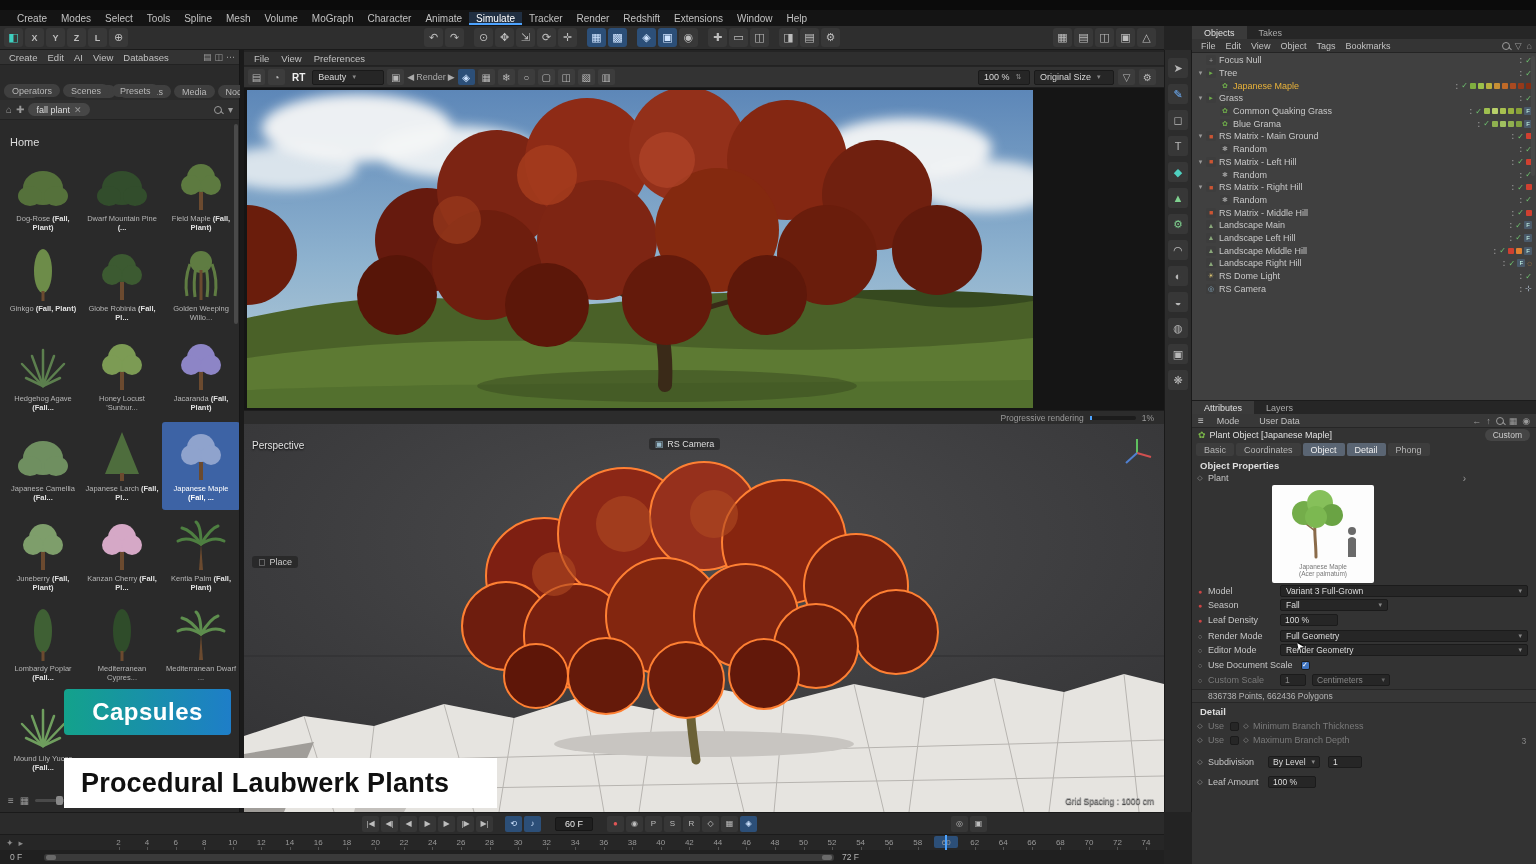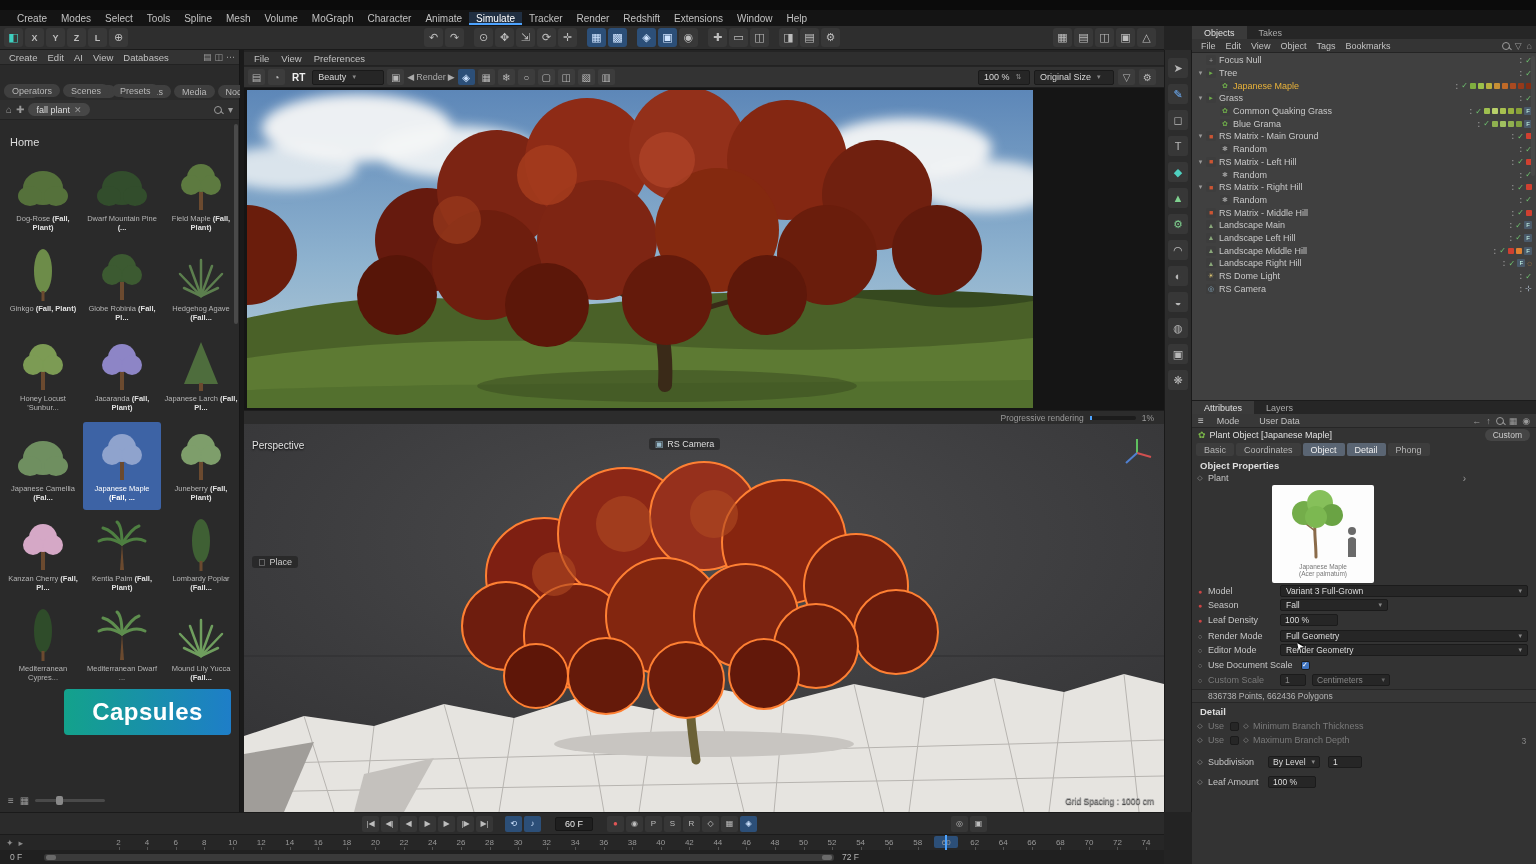--- a/index.html
+++ b/index.html
@@ -300,20 +300,28 @@
             <div><svg width="70" height="58" viewBox="0 0 70 58">
                 <circle cx="35" cy="24" r="14" fill="#3c5a31"></circle>
                 <circle cx="25" cy="31" r="10" fill="#3c5a31"></circle>
                 <circle cx="45" cy="31" r="10" fill="#3c5a31"></circle>
                 <rect x="33" y="38" width="4" height="18" fill="#6b4a2f"></rect>
               </svg></div>
             <div class="pcap">Globe Robinia <b>(Fall, Pl...</b></div>
           </div>
           <div class="pcell">
             <div><svg width="70" height="58" viewBox="0 0 70 58">
+                <circle cx="35" cy="18" r="11" fill="#5f7c42"></circle>
+                <path d="M24 20 Q18 36 21 52 M30 23 Q27 38 29 53 M40 23 Q43 38 41 53 M46 20 Q52 36 49 52" stroke="#5f7c42" stroke-width="3" fill="none"></path>
+                <rect x="33.5" y="26" width="3" height="30" fill="#6b4a2f"></rect>
+              </svg></div>
+            <div class="pcap">Golden Weeping Willo...</div>
+          </div>
+          <div class="pcell">
+            <div><svg width="70" height="58" viewBox="0 0 70 58">
                 <g stroke="#5c7f4e" stroke-width="2.5" fill="none" stroke-linecap="round">
                   <path d="M35 52 L14 30"></path>
                   <path d="M35 52 L24 22"></path>
                   <path d="M35 52 L35 16"></path>
                   <path d="M35 52 L46 22"></path>
                   <path d="M35 52 L56 30"></path>
                   <path d="M35 52 L18 44"></path>
                   <path d="M35 52 L52 44"></path>
                 </g>
               </svg></div>
@@ -332,32 +340,32 @@
             <div><svg width="70" height="58" viewBox="0 0 70 58">
                 <circle cx="35" cy="24" r="14" fill="#8d85c6"></circle>
                 <circle cx="25" cy="31" r="10" fill="#8d85c6"></circle>
                 <circle cx="45" cy="31" r="10" fill="#8d85c6"></circle>
                 <rect x="33" y="38" width="4" height="18" fill="#6b4a2f"></rect>
               </svg></div>
             <div class="pcap">Jacaranda <b>(Fall, Plant)</b></div>
           </div>
           <div class="pcell">
             <div><svg width="70" height="58" viewBox="0 0 70 58">
-                <polygon points="35,8 52,50 18,50" fill="#4e6d3d"></polygon>
-                <rect x="33" y="49" width="4" height="8" fill="#6b4a2f"></rect>
-              </svg></div>
-            <div class="pcap">Japanese Larch <b>(Fall, Pl...</b></div>
-          </div>
-          <div class="pcell">
-            <div><svg width="70" height="58" viewBox="0 0 70 58">
                 <ellipse cx="35" cy="34" rx="20" ry="17" fill="#6f8f60"></ellipse>
                 <ellipse cx="22" cy="42" rx="12" ry="10" fill="#6f8f60"></ellipse>
                 <ellipse cx="48" cy="42" rx="12" ry="10" fill="#6f8f60"></ellipse>
               </svg></div>
             <div class="pcap">Japanese Camellia <b>(Fal...</b></div>
+          </div>
+          <div class="pcell">
+            <div><svg width="70" height="58" viewBox="0 0 70 58">
+                <polygon points="35,8 52,50 18,50" fill="#4e6d3d"></polygon>
+                <rect x="33" y="49" width="4" height="8" fill="#6b4a2f"></rect>
+              </svg></div>
+            <div class="pcap">Japanese Larch <b>(Fall, Pl...</b></div>
           </div>
           <div class="pcell sel">
             <div><svg width="70" height="58" viewBox="0 0 70 58">
                 <circle cx="35" cy="24" r="14" fill="#8fa3cd"></circle>
                 <circle cx="25" cy="31" r="10" fill="#8fa3cd"></circle>
                 <circle cx="45" cy="31" r="10" fill="#8fa3cd"></circle>
                 <rect x="33" y="38" width="4" height="18" fill="#6b4a2f"></rect>
               </svg></div>
             <div class="pcap">Japanese Maple <b>(Fall, ...</b></div>
           </div>
@@ -1141,14 +1149,15 @@
   <div class="rangebar">
     <span class="rangetxt">0 F</span>
     <span class="rgroove">
         <span class="rhandle" style="left:2px"></span>
         <span class="rhandle" style="right:2px"></span>
       </span>
     <span class="rangetxt">72 F</span>
   </div>
 
   <div class="capsules" style="background: linear-gradient(90deg, rgb(19, 162, 139), rgb(30, 126, 200));">Capsules</div>
+  <div class="bigtitle">Procedural Laubwerk Plants</div>
 
 </div>
 
 </body></html>

